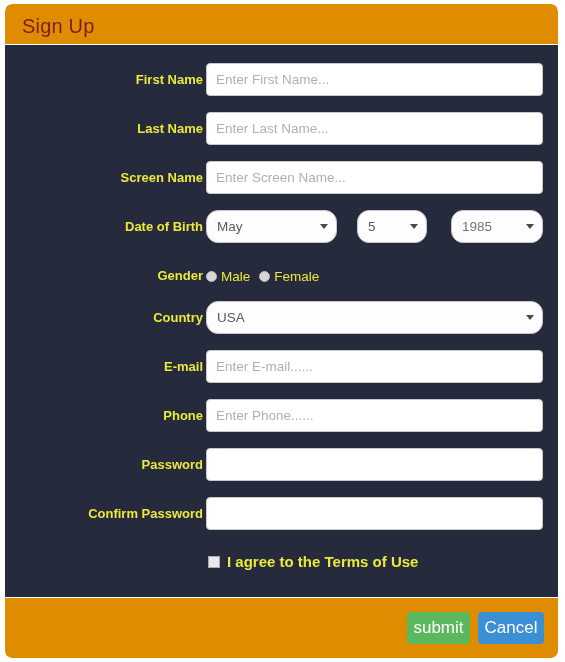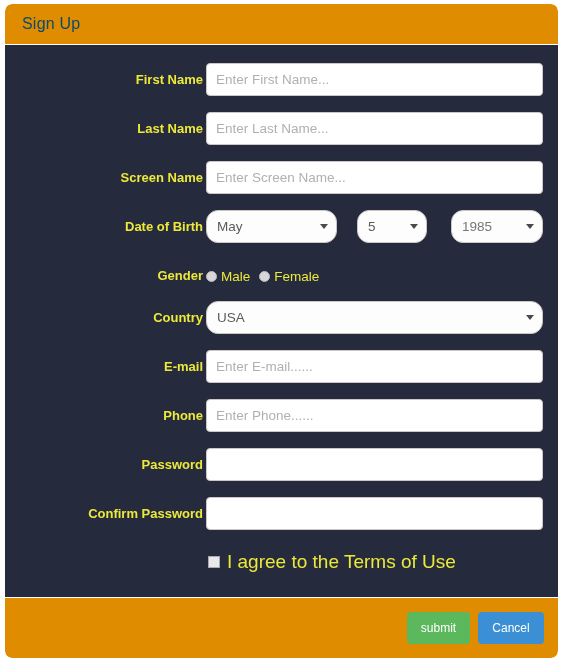--- a/index.html
+++ b/index.html
@@ -34,22 +34,22 @@
     height: 40px;
     background: #e08c00;
     border-top-left-radius: 7px;
     border-top-right-radius: 7px;
     box-sizing: border-box;
   }
   .panel-title {
     position: absolute;
     left: 17px;
     top: 11px;
-    font-size: 16px;
-    color: #0c4a6e;
+    font-size: 20px;
+    color: #7f1d1d;
     letter-spacing: 0.2px;
     white-space: nowrap;
   }
 
   
   .panel-body {
     position: absolute;
     left: 0;
     top: 41px;
     width: 553px;
@@ -180,23 +180,24 @@
     background: #e9e9ec;
     border: 1px solid #a9a9ae;
     box-sizing: border-box;
   }
   .terms-label {
     position: absolute;
     left: 222px;
     top: 0;
     height: 24px;
     line-height: 24px;
-    font-size: 19px;
+    font-size: 15px;
     color: #ece93a;
     white-space: nowrap;
+    font-weight: bold;
   }
 
   
   .panel-footer {
     position: absolute;
     left: 0;
     top: 594px;
     width: 553px;
     height: 60px;
     background: #e08c00;
@@ -204,21 +205,21 @@
     border-bottom-right-radius: 7px;
     box-sizing: border-box;
   }
   .btn {
     position: absolute;
     top: 14px;
     height: 32px;
     border: none;
     border-radius: 4px;
     font-family: "Liberation Sans", sans-serif;
-    font-size: 12px;
+    font-size: 17px;
     color: #ffffff;
     cursor: pointer;
     padding: 4px;
     margin-left: 39px;
   }
   .btn-submit {
     right: 88px;
     width: 63px;
     background: #5cb85c;
   }

